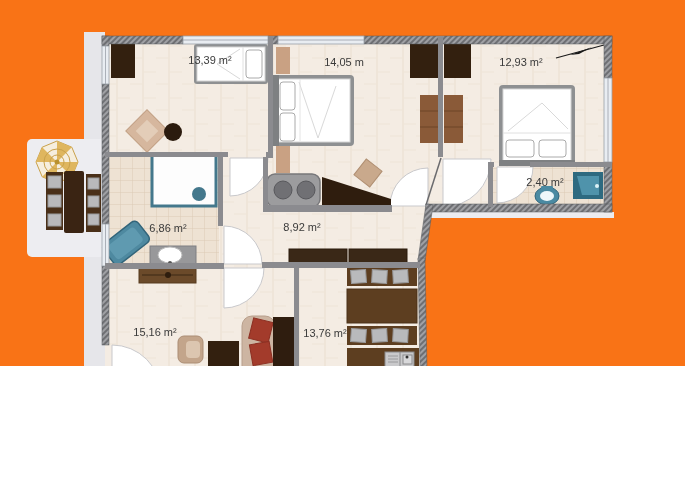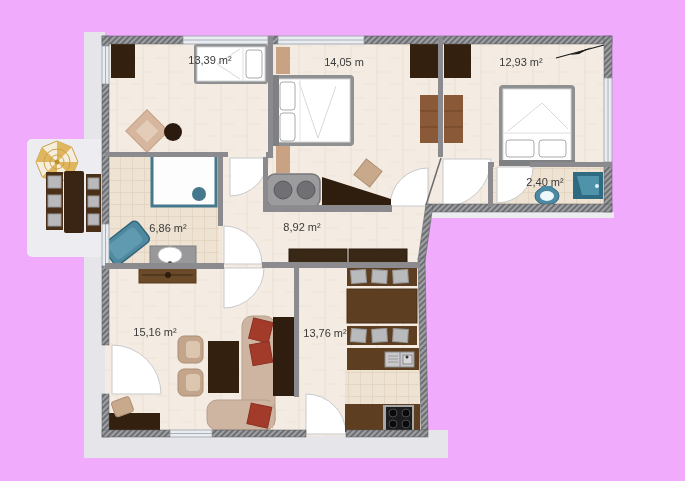--- a/index.html
+++ b/index.html
@@ -1,16 +1,16 @@
 <!DOCTYPE html>
 <html><head>
 <meta charset="utf-8">
 <style>
   html,body{margin:0;padding:0;background:#ffffff;}
-  .stage{position:relative;width:685px;height:481px;background:#f0abfc;overflow:hidden;
+  .stage{position:relative;width:685px;height:366px;background:#f97316;overflow:hidden;
          font-family:"Liberation Sans",sans-serif;}
   svg{position:absolute;left:0;top:0;}
   text.room-label{font-family:"Liberation Sans",sans-serif;font-size:11px;fill:#3a3a3a;}
 </style>
 </head>
 <body>
 
 <div class="stage">
 <svg width="685" height="485" viewBox="0 0 685 485">
   <defs>

